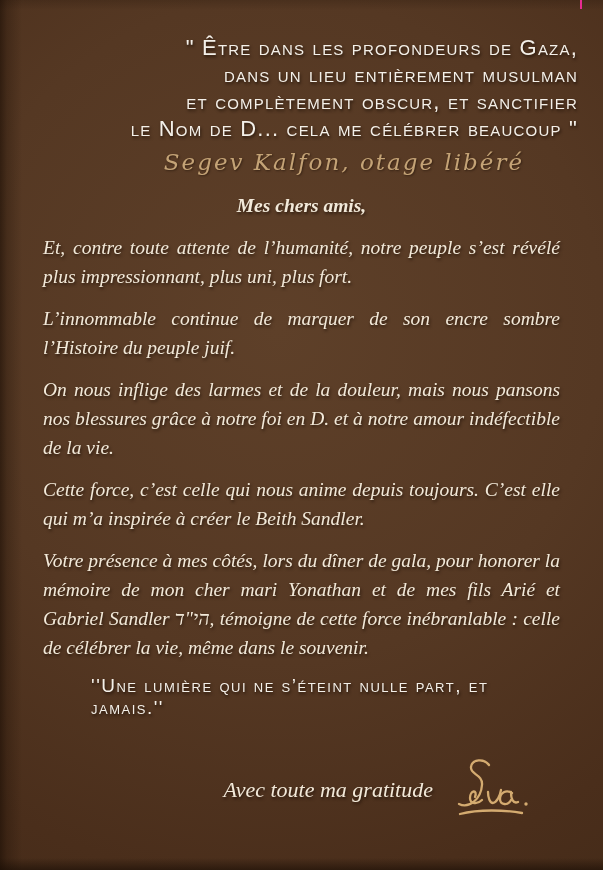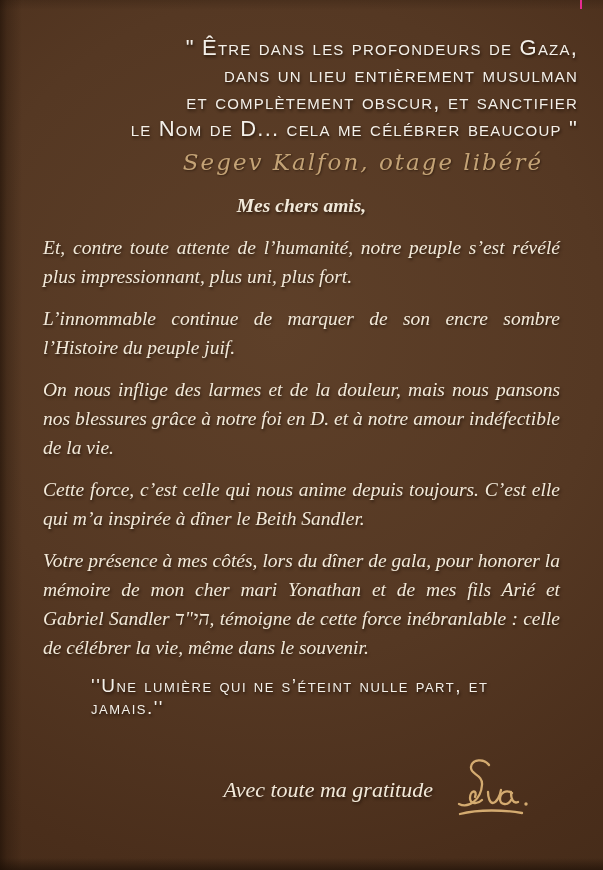--- a/index.html
+++ b/index.html
@@ -30,21 +30,21 @@
     font-variant: small-caps;
     font-size: 22px;
     letter-spacing: 1.2px;
     line-height: 27px;
     color: #f4f0e9;
     text-shadow: 1px 2px 3px rgba(24,12,4,0.75);
   }
   .quote .qline { display: block; }
   .attribution {
     margin-top: 7px;
-    padding-right: 60px;
+    padding-right: 79px;
     text-align: right;
     font-family: "DejaVu Serif", serif;
     font-style: italic;
     font-size: 23px;
     letter-spacing: 2px;
     color: #c4a376;
     text-shadow: 1px 1px 2px rgba(24,12,4,0.5);
   }
   
   .letter {
@@ -100,21 +100,21 @@
     <span class="qline">le Nom de D... cela me célébrer beaucoup "</span>
   </div>
 
   <div class="attribution">Segev Kalfon, otage libéré</div>
 
   <div class="letter">
     <p class="greeting">Mes chers amis,</p>
     <p>Et, contre toute attente de l’humanité, notre peuple s’est révélé plus impressionnant, plus uni, plus fort.</p>
     <p>L’innommable continue de marquer de son encre sombre l’Histoire du peuple juif.</p>
     <p>On nous inflige des larmes et de la douleur, mais nous pansons nos blessures grâce à notre foi en D. et à notre amour indéfectible de la vie.</p>
-    <p>Cette force, c’est celle qui nous anime depuis toujours. C’est elle qui m’a inspirée à dîner le Beith Sandler.</p>
+    <p>Cette force, c’est celle qui nous anime depuis toujours. C’est elle qui m’a inspirée à créer le Beith Sandler.</p>
     <p>Votre présence à mes côtés, lors du dîner de gala, pour honorer la mémoire de mon cher mari Yonathan et de mes fils Arié et Gabriel Sandler הי"ד, témoigne de cette force inébranlable : celle de célébrer la vie, même dans le souvenir.</p>
   </div>
 
   <div class="closing-quote">''Une lumière qui ne s’éteint nulle part, et jamais.''</div>
 
   <div class="signature-row">
     <span class="gratitude">Avec toute ma gratitude</span>
     <svg class="signature-svg" width="104" height="62" viewBox="0 0 104 62" fill="none" aria-label="Seva.">
       <g stroke="#d4ab70" stroke-width="2.3" stroke-linecap="round" fill="none">
 

